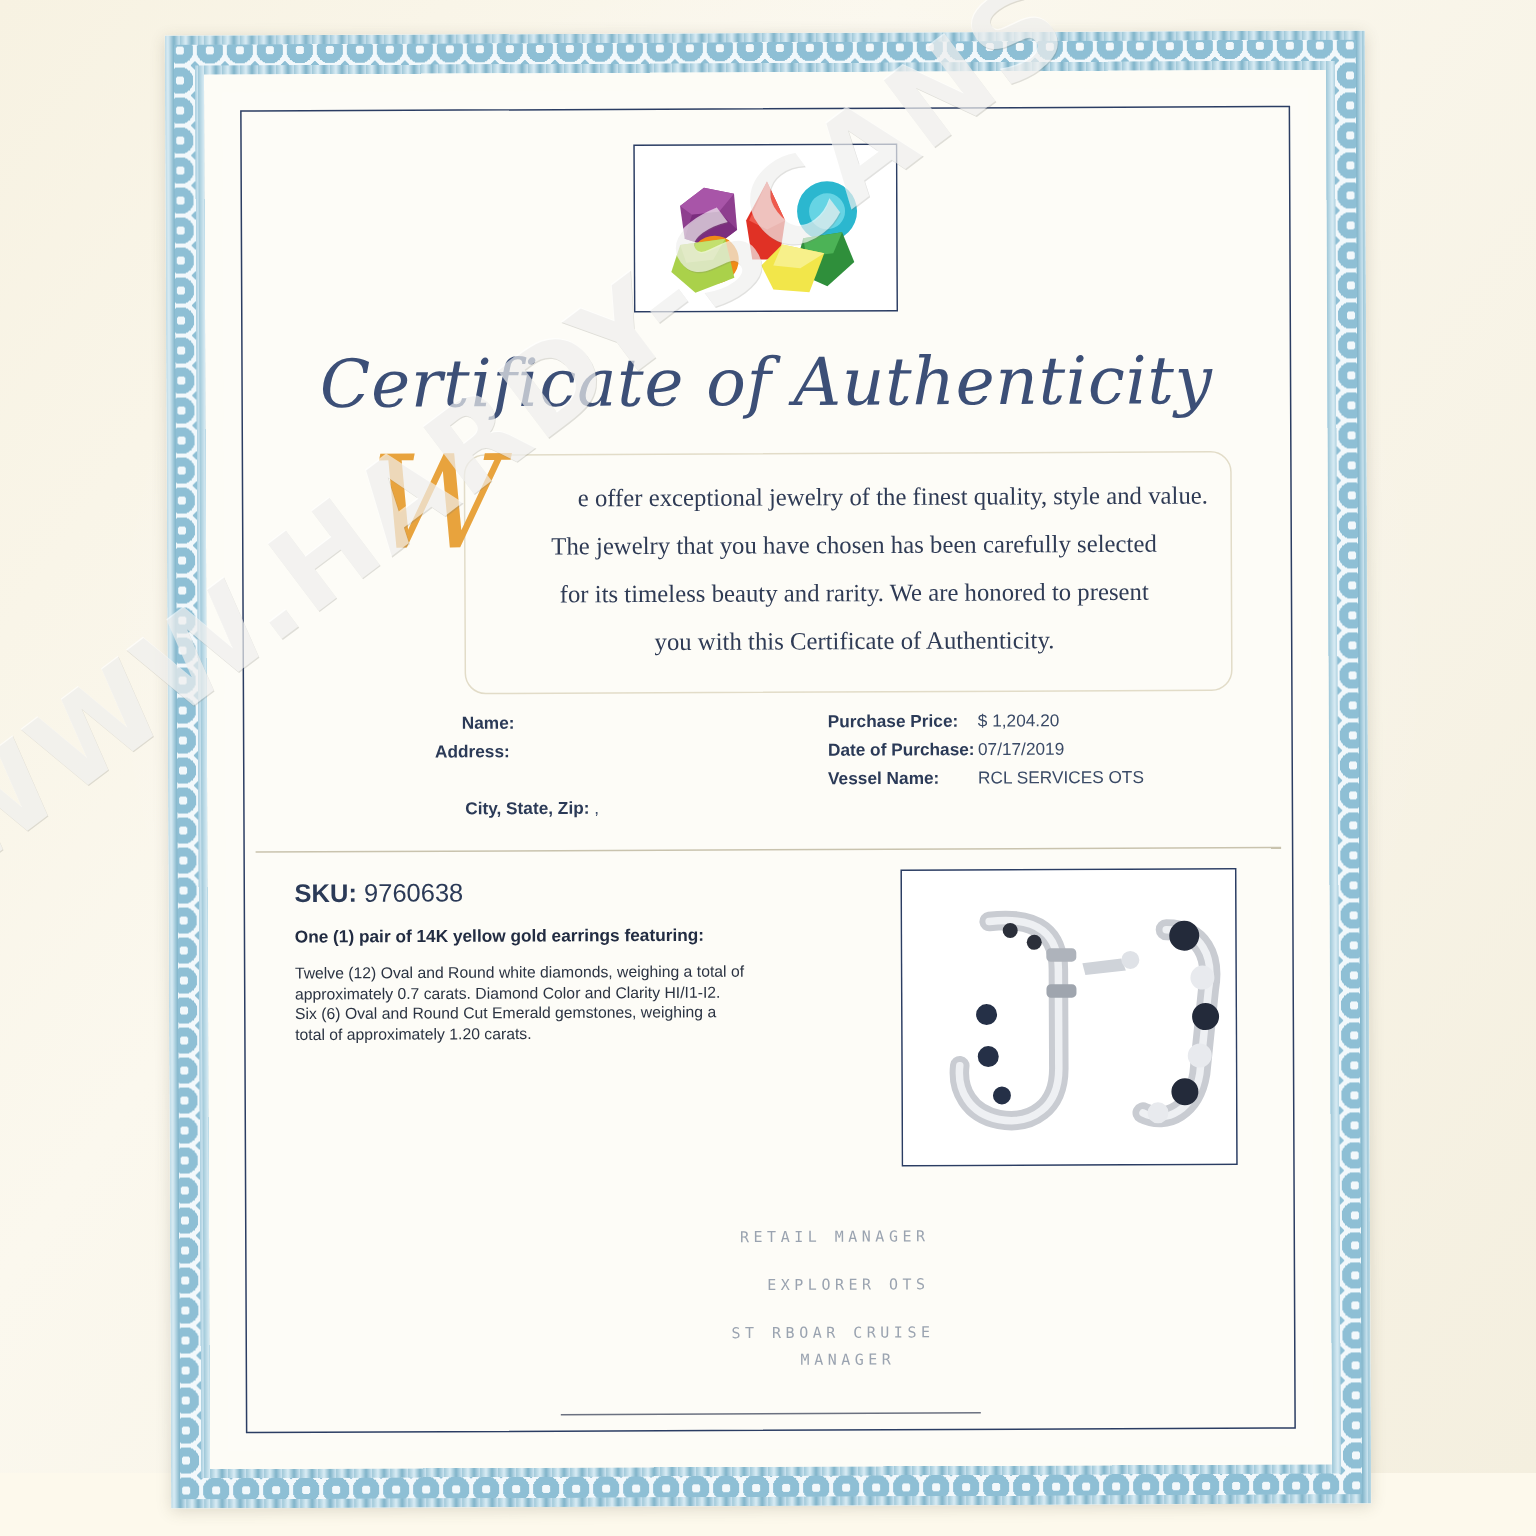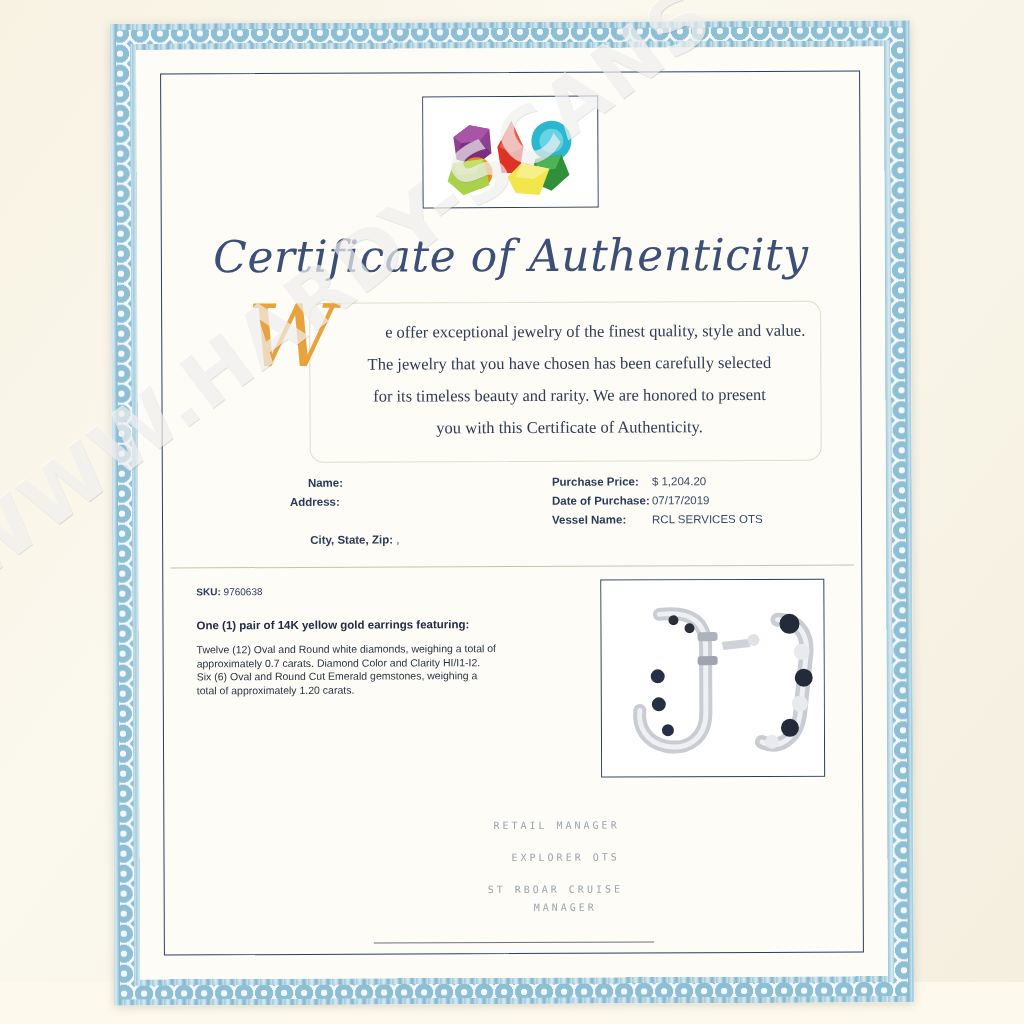--- a/index.html
+++ b/index.html
@@ -200,21 +200,21 @@
     right: 0;
     border-top: 1px solid #c9c3ae;
   }
 
   
   .sku {
     position: absolute;
     top: 505px;
     left: 26px;
     font-family: "Liberation Sans", sans-serif;
-    font-size: 10px;
+    font-size: 17px;
     color: #2b3a57;
   }
   .sku b { font-weight: bold; }
   .item-title {
     position: absolute;
     top: 538px;
     left: 26px;
     width: 330px;
     font-family: "Liberation Sans", sans-serif;
     font-weight: bold;

